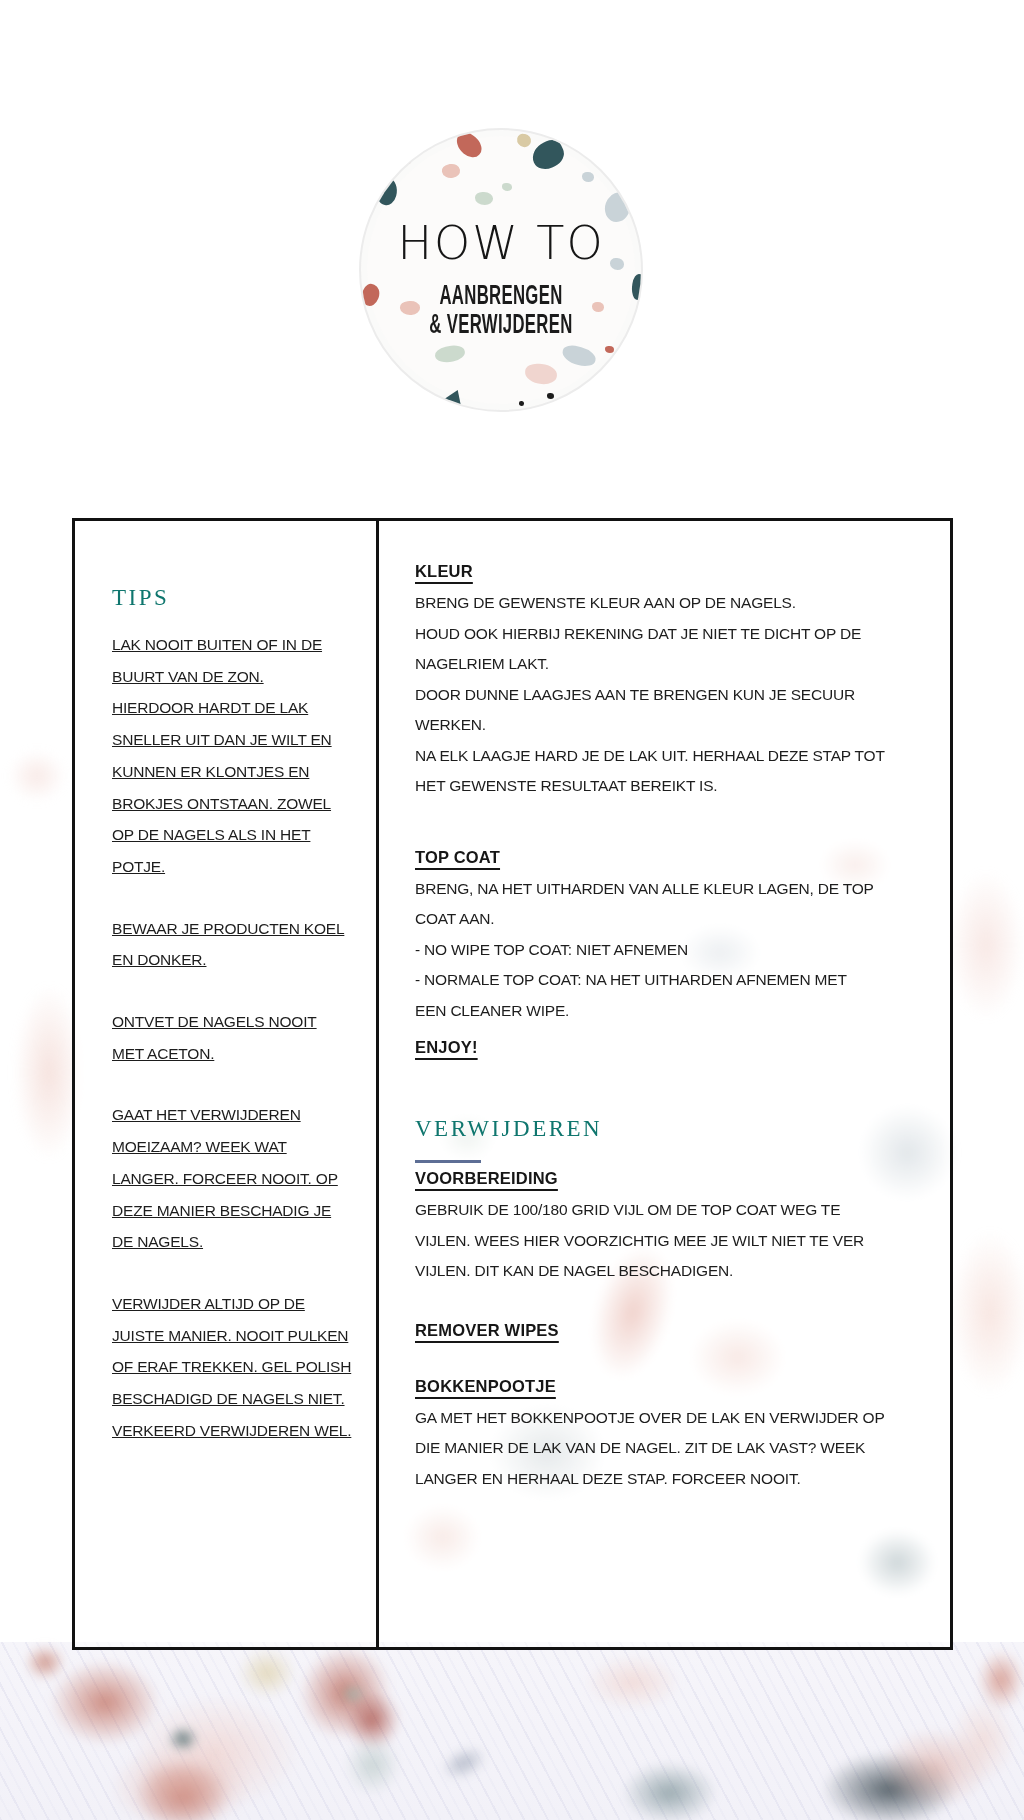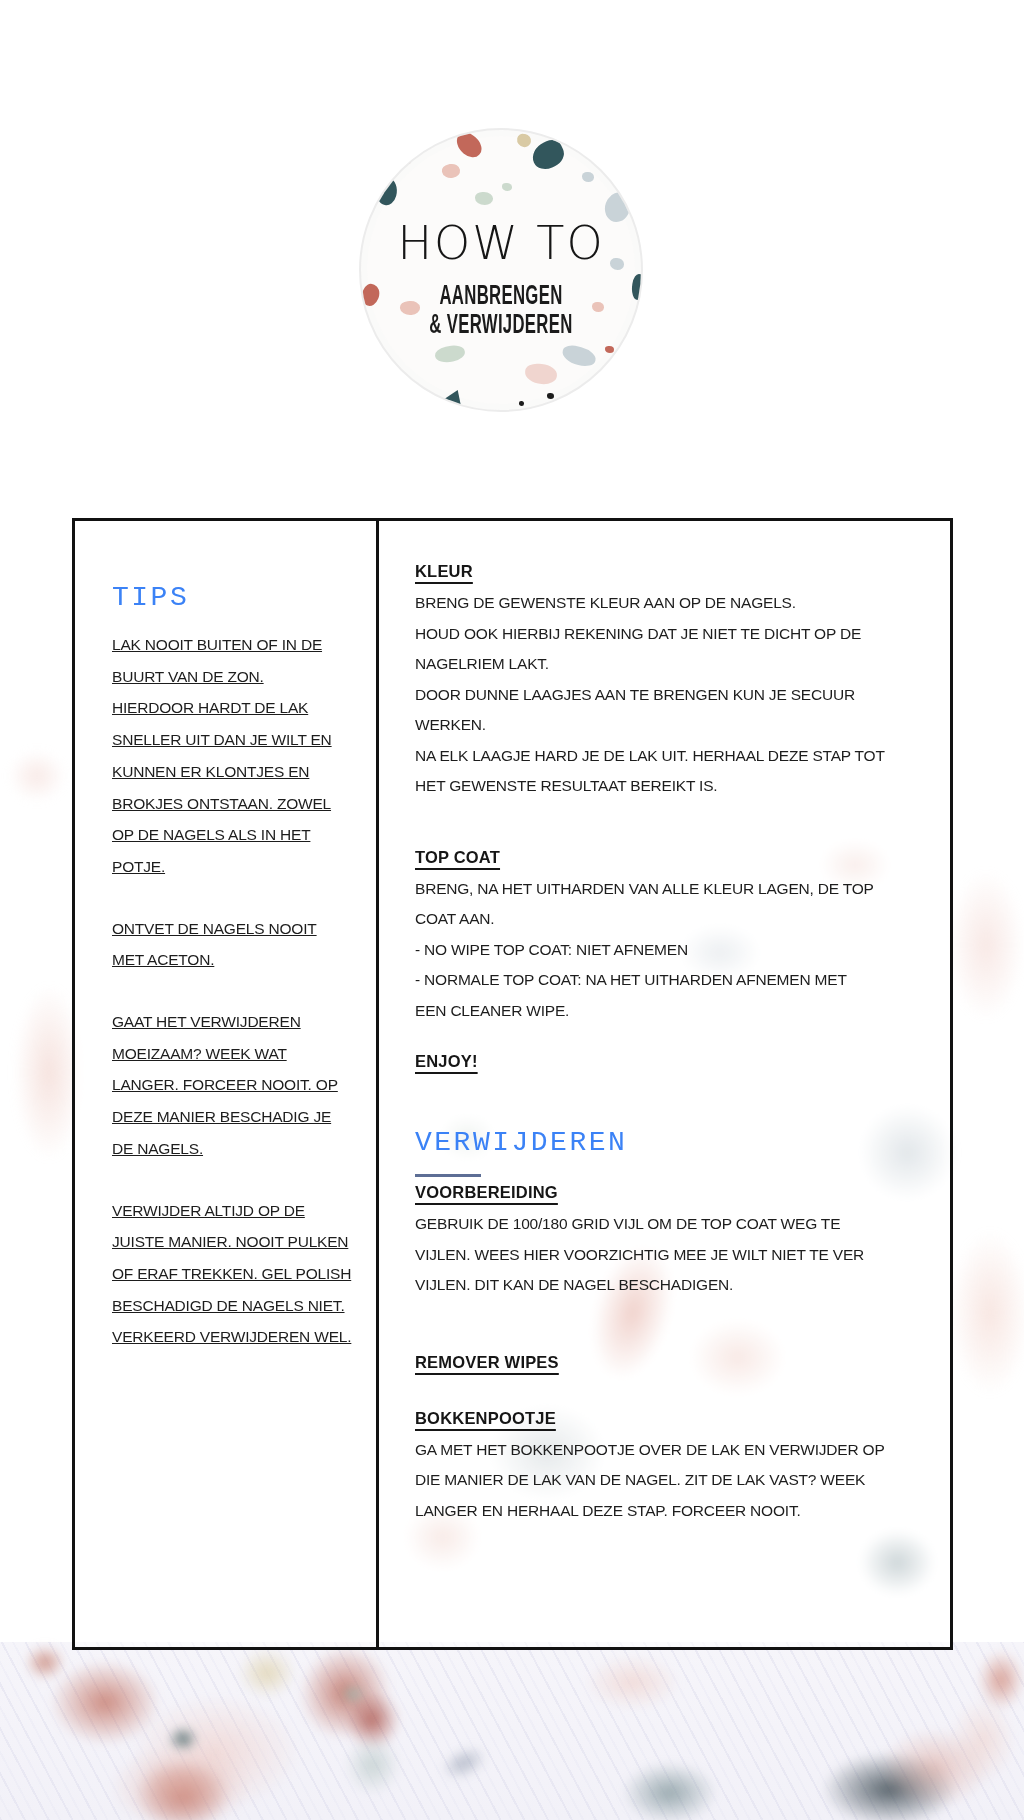--- a/index.html
+++ b/index.html
@@ -28,34 +28,34 @@
     white-space:pre;transform:scaleX(.62);transform-origin:50% 0;letter-spacing:.5px;}
 
   
   .content-box{position:absolute;left:72px;top:518px;width:881px;height:1132px;
     box-sizing:border-box;border:3px solid #111;background:rgba(255,255,255,.55);}
   .divider{position:absolute;left:301px;top:0;bottom:0;width:3px;background:#111;}
 
   
   .col-left{position:absolute;left:112px;top:583px;width:256px;}
   .col-right{position:absolute;left:415px;top:556px;width:540px;}
-  .serif-head{font-family:Liberation Mono, monospace;font-size:28px;line-height:30px;
-    letter-spacing:2.5px;color:#3b82f6;font-weight:400;}
+  .serif-head{font-family:Liberation Serif, serif;font-size:23px;line-height:30px;
+    letter-spacing:2.5px;color:#0f766e;font-weight:400;}
   .col-left .serif-head{margin:0 0 16px 0;}
   .tips-para{white-space:pre;font-size:15.5px;line-height:31.7px;letter-spacing:-.2px;
     margin:0 0 30px 0;text-decoration:underline;}
   .sec{margin:0;}
   .sec-head{font-size:16.5px;font-weight:700;line-height:30px;letter-spacing:.2px;
     text-decoration:underline;text-decoration-thickness:2px;text-underline-offset:5px;color:#161616;}
   .sec-body{white-space:pre;font-size:15.5px;line-height:30.5px;letter-spacing:-.2px;margin-top:2px;}
-  .enjoy{margin-top:20px;}
+  .enjoy{margin-top:6px;}
   .remove-head{margin:52px 0 0 0;}
   .accent-rule{width:66px;height:3px;margin-top:16px;}
   .mt-sec1{}
-  .mt-sec2{margin-top:46px;}
+  .mt-sec2{margin-top:28px;}
   .mt-sec3{margin-top:26px;}
 </style>
 </head>
 <body>
 
 <div class="page">
 
   <div class="bg-layer">
     <div class="brush-band"></div>
 
@@ -135,20 +135,22 @@
   <div class="col-left">
     <div class="serif-head">TIPS</div>
     <div class="tips-para">LAK NOOIT BUITEN OF IN DE
 BUURT VAN DE ZON.
 HIERDOOR HARDT DE LAK
 SNELLER UIT DAN JE WILT EN
 KUNNEN ER KLONTJES EN
 BROKJES ONTSTAAN. ZOWEL
 OP DE NAGELS ALS IN HET
 POTJE.</div>
+    <div class="tips-para">BEWAAR JE PRODUCTEN KOEL
+EN DONKER.</div>
     <div class="tips-para">ONTVET DE NAGELS NOOIT
 MET ACETON.</div>
     <div class="tips-para">GAAT HET VERWIJDEREN
 MOEIZAAM? WEEK WAT
 LANGER. FORCEER NOOIT. OP
 DEZE MANIER BESCHADIG JE
 DE NAGELS.</div>
     <div class="tips-para">VERWIJDER ALTIJD OP DE
 JUISTE MANIER. NOOIT PULKEN
 OF ERAF TREKKEN. GEL POLISH

